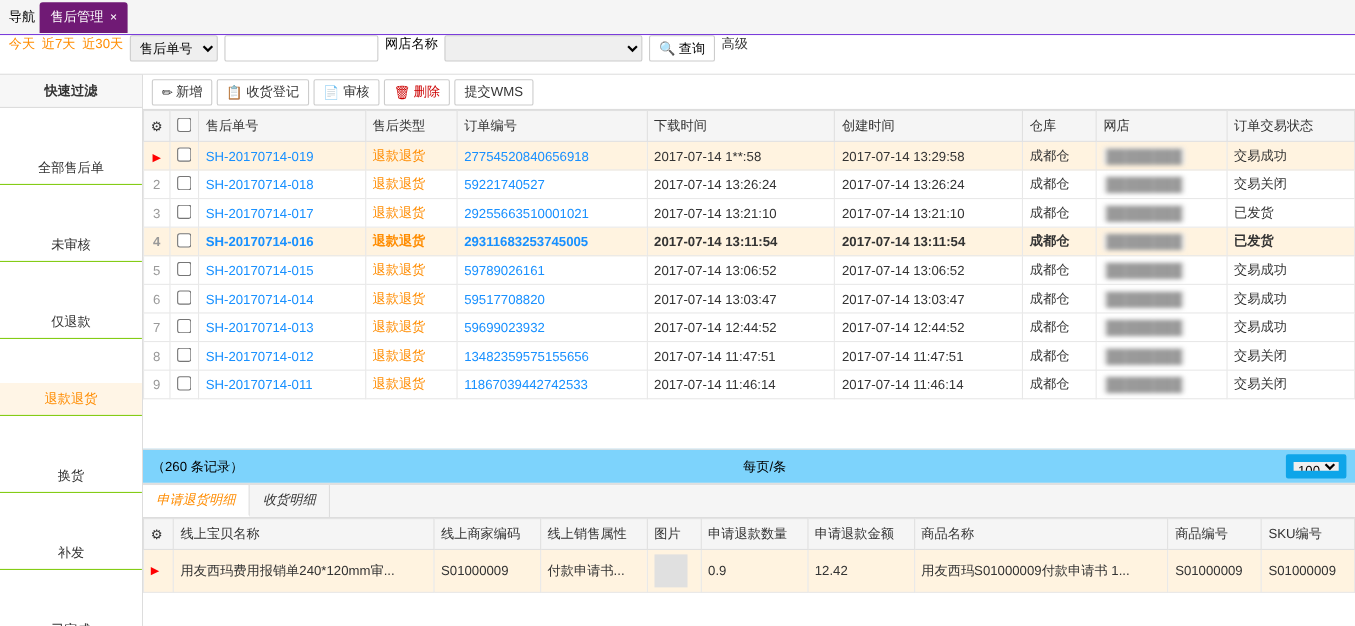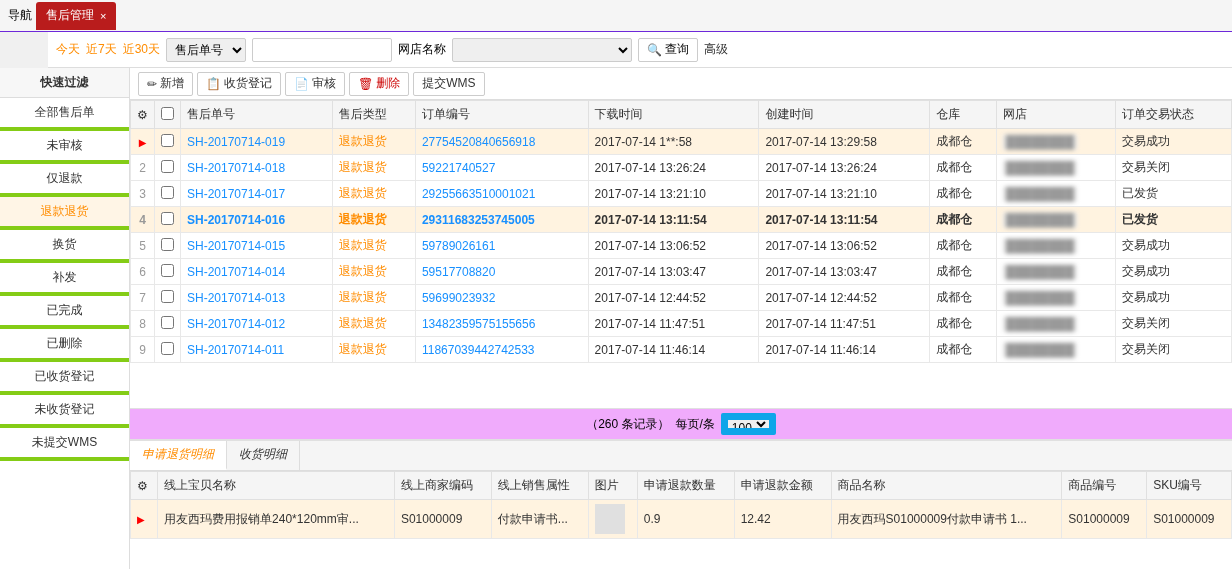--- a/index.html
+++ b/index.html
@@ -10,45 +10,44 @@
       display: flex;
       align-items: center;
       background: #f5f5f5;
       border-bottom: 1px solid #6d28d9;
       height: 32px;
       padding: 0 8px;
     }
     .nav-tab {
       display: flex;
       align-items: center;
-      background: #b91c1c;
+      background: #701a75;
       color: white;
       padding: 0 10px;
       height: 28px;
       border-radius: 3px 3px 0 0;
       margin-left: 4px;
       font-size: 12px;
       cursor: pointer;
     }
     .nav-tab .close-x {
       margin-left: 6px;
       font-size: 11px;
       cursor: pointer;
     }
 
     
     .search-bar {
       display: flex;
-      align-items: center;
+      align-items: flex-start;
       background: white;
       border-bottom: 1px solid #ddd;
       height: 36px;
       padding: 0 8px;
       gap: 6px;
-      margin-left: 48px;
     }
     .search-bar a {
       color: #ff8c00;
       text-decoration: none;
       font-size: 12px;
     }
     .search-bar select, .search-bar input {
       height: 24px;
       border: 1px solid #ccc;
       border-radius: 2px;
@@ -102,21 +101,22 @@
       border-bottom: 1px solid #ddd;
       padding: 6px 8px;
       font-weight: bold;
       color: #333;
       font-size: 12px;
     }
     .sidebar-item {
       padding: 6px 8px;
       cursor: pointer;
       color: #333;
-      border-bottom: 4px solid #84cc16;
+      border-bottom: 1px solid #84cc16;
+      margin-top: 40px;
     }
     .sidebar-item.active {
       color: #ff8c00;
       background: #fff5e6;
     }
 
     
     .content-area {
       flex: 1;
       display: flex;
@@ -180,24 +180,24 @@
     table tr.highlighted td { background: #fff3e0; }
     table tr.selected td { background: #fff3e0; font-weight: bold; }
     .row-num { color: #999; text-align: center; width: 24px; }
     .checkbox-cell { text-align: center; width: 20px; }
     .link-text { color: #1890ff; cursor: pointer; }
     .tag-orange { color: #ff8c00; }
 
     
     .pagination {
       display: flex;
-      justify-content: center;
+      justify-content: space-between;
       align-items: center;
       padding: 4px 8px;
-      background: #f0abfc;
+      background: #7dd3fc;
       border-top: 1px solid #e0e0e0;
       gap: 6px;
       font-size: 12px;
     }
     .pagination select {
       height: 22px;
       border: 7px solid #0ea5e9;
       border-radius: 2px;
       font-size: 12px;
     }

